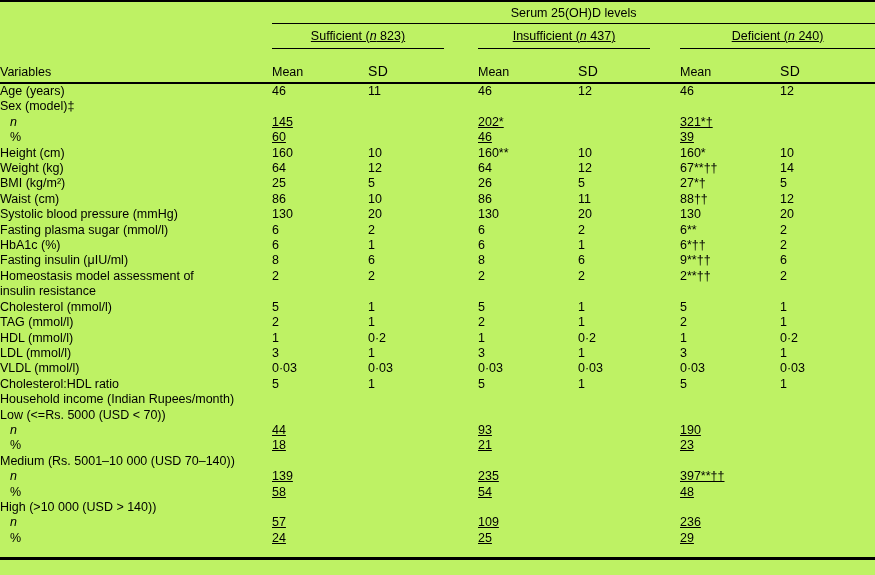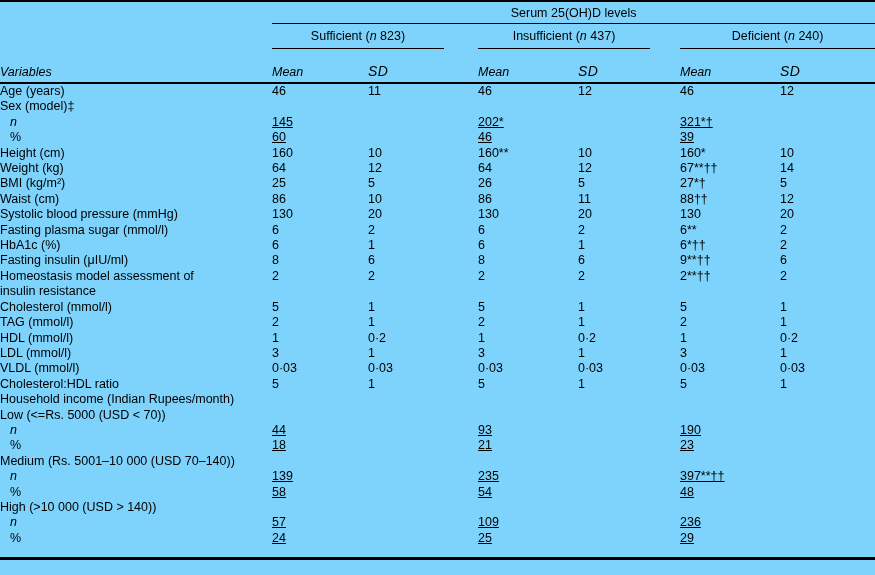--- a/index.html
+++ b/index.html
@@ -1,31 +1,31 @@
 <!DOCTYPE html>
 <html><head>
 <meta charset="utf-8">
 <style>
   html,body { margin:0; padding:0; background:#fff; }
   .page {
-    width: 875px; height: 575px; background:#7dd3fc; color:#000;
+    width: 875px; height: 575px; background:#bef264; color:#000;
     font-family: "Liberation Sans", "DejaVu Sans", sans-serif;
     overflow: hidden; position: relative;
   }
   table.t {
     width: 875px; border-collapse: collapse; table-layout: fixed;
     font-size: 12.5px; color:#000;
     border-top: 2px solid #000; border-bottom: 3px solid #000;
   }
   table.t td, table.t th { padding:0; margin:0; font-weight: normal; text-align:left; vertical-align: top; overflow:hidden; white-space:nowrap; }
   
   tr.serum-row td.serum { border-bottom: 1.5px solid #000; text-align:center; height: 21px; vertical-align: middle; }
-  tr.group-row { height: 25px; }
+  tr.group-row { height: 25px; text-decoration: underline; }
   tr.group-row th.grp { border-bottom: 1.5px solid #000; text-align:center; vertical-align: middle; }
-  tr.colhead-row td { border-bottom: 2px solid #000; height: 30px; vertical-align: bottom; padding-bottom: 3px; font-style: italic; }
+  tr.colhead-row td { border-bottom: 2px solid #000; height: 30px; vertical-align: bottom; padding-bottom: 3px; }
   td.meanlab { padding-left: 6px; }
   td.sdlab { text-align: right; font-size: 14px; letter-spacing: 0.4px; }
   .it { font-style: italic; }
   
   tr.body td { line-height: 15.4px; height: 15.4px; }
   tr.body.tall td { height: 30.8px; }
   td.var .line2 { padding-left: 0; }
   td.var.ind { padding-left: 10px; }
   td.mean { text-align: center; padding-right: 64px; }
   td.sd { text-align: right; }

